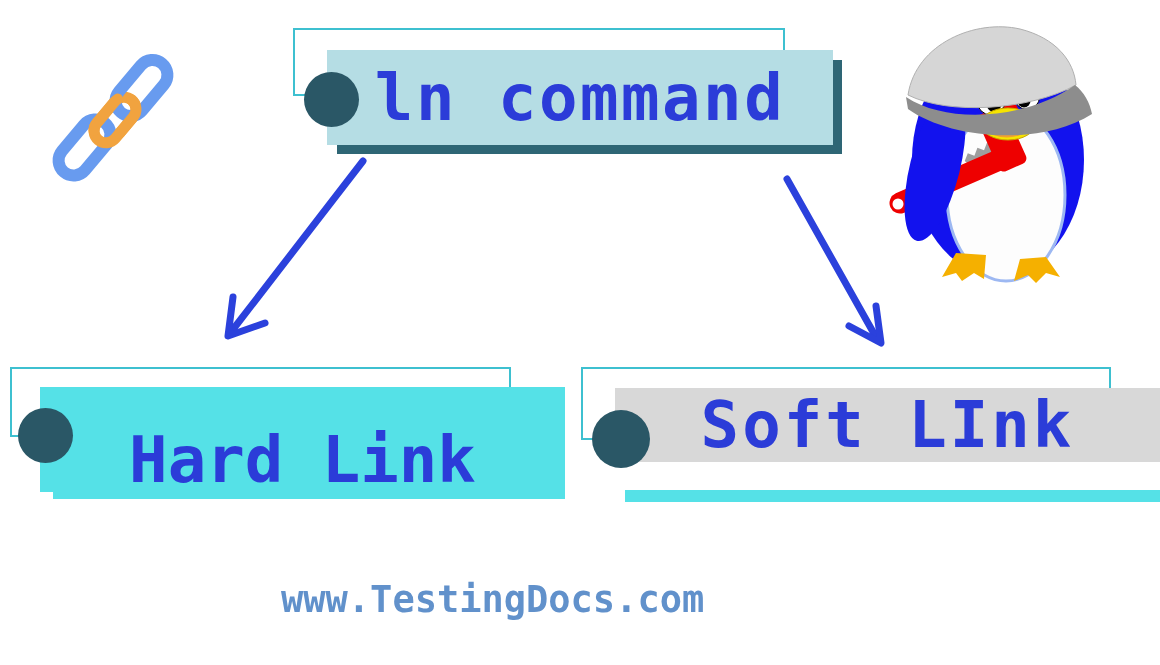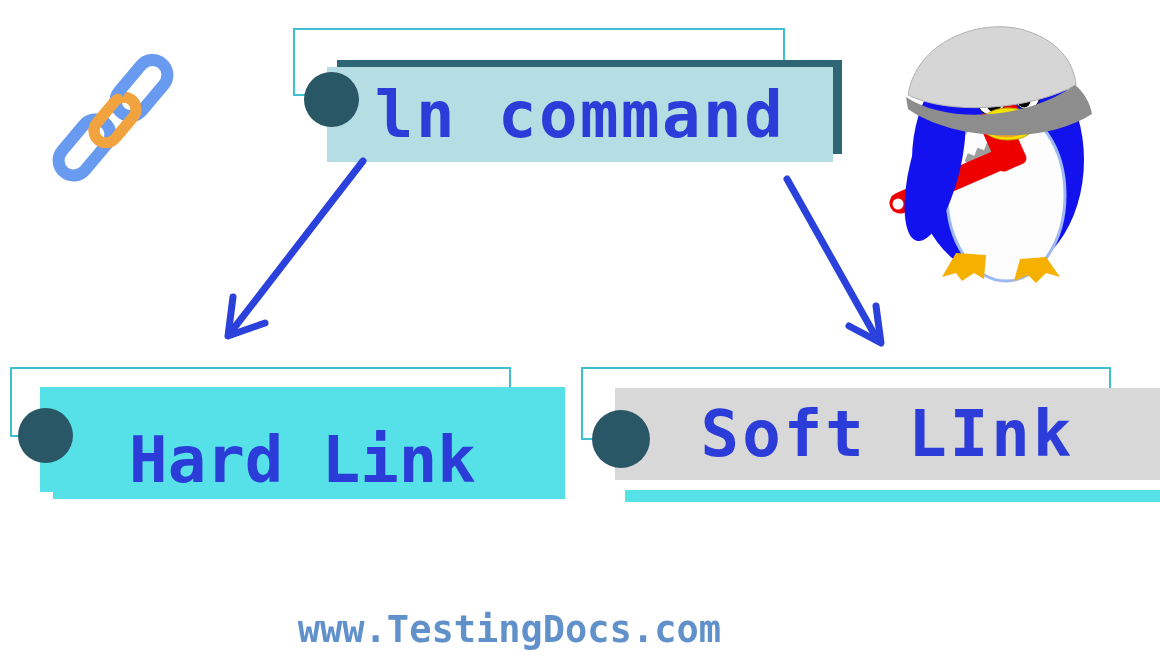--- a/index.html
+++ b/index.html
@@ -23,42 +23,42 @@
   .title-box{background:var(--title-box-bg,#b5dde4);letter-spacing:2.5px;}
   .hard-box{background:var(--hard-link-bg,#55e1e7);align-items:flex-end;}
   .soft-box{background:var(--soft-link-bg,#d8d8d8);letter-spacing:3px;}
   .lip{position:absolute;}
   .bullet{
     position:absolute;border-radius:50%;
     background:var(--bullet,#2a5766);
   }
   .layer{position:absolute;left:0;top:0;}
   .footer{
-    position:absolute;left:281px;top:611px;width:440px;text-align:right;
+    position:absolute;left:281px;top:581px;width:440px;text-align:left;
     font-size:37px;font-weight:bold;color:var(--footer-text,#6191cb);
     letter-spacing:0;line-height:1;white-space:nowrap;
   }
 </style>
 </head>
 <body>
 
 <div class="canvas">
 
   <svg class="layer" style="left:42px;top:45px" width="145" height="148" viewBox="0 0 145 148" aria-hidden="true">
     <g fill="none" stroke-linecap="round">
       <rect x="-15" y="-32" width="30" height="64" rx="15" transform="translate(42.5,102.5) rotate(40)" stroke="#689bef" stroke-width="12"></rect>
       <rect x="-12" y="-26" width="24" height="52" rx="12" transform="translate(73,75) rotate(40)" stroke="#f1a33f" stroke-width="11"></rect>
       <rect x="-15" y="-32" width="30" height="64" rx="15" transform="translate(99.5,43) rotate(40)" stroke="#689bef" stroke-width="12"></rect>
       <rect x="-12" y="-26" width="24" height="52" rx="12" transform="translate(73,75) rotate(40)" stroke="#f1a33f" stroke-width="11" stroke-dasharray="40 36"></rect>
     </g>
   </svg>
 
   <div class="outline" style="left:293px;top:28px;width:492px;height:68px"></div>
   <div class="slab-shadow" style="left:337px;top:60px;width:505px;height:94px"></div>
-  <div class="labelbox title-box" style="left:327px;top:67px;width:506px;height:95px">
+  <div class="labelbox title-box" style="left:327px;top:50px;width:506px;height:95px">
     <span>ln command</span>
   </div>
   <div class="bullet" style="left:304px;top:72px;width:55px;height:55px"></div>
 
   <svg class="layer" style="left:878px;top:15px" width="232" height="272" viewBox="0 0 232 272" aria-hidden="true">
 
     <ellipse cx="120" cy="145" rx="86" ry="116" fill="#1212ee"></ellipse>
 
     <ellipse cx="128" cy="180" rx="59" ry="86" fill="#fdfdfd" stroke="#9db8f2" stroke-width="3"></ellipse>
 
@@ -104,21 +104,21 @@
   </svg>
 
   <div class="outline" style="left:10px;top:367px;width:501px;height:70px"></div>
   <div class="labelbox hard-box" style="left:40px;top:387px;width:525px;height:105px">
     <span>Hard Link</span>
   </div>
   <div class="lip" style="left:53px;top:491px;width:512px;height:8px;background:var(--hard-link-bg,#55e1e7)"></div>
   <div class="bullet" style="left:18px;top:408px;width:55px;height:55px"></div>
 
   <div class="outline" style="left:581px;top:367px;width:530px;height:73px;border-width:2.5px"></div>
-  <div class="labelbox soft-box" style="left:615px;top:388px;width:545px;height:92px">
+  <div class="labelbox soft-box" style="left:615px;top:388px;width:545px;height:74px">
     <span>Soft LInk</span>
   </div>
   <div class="lip" style="left:625px;top:490px;width:535px;height:12px;background:var(--accent-cyan,#55e1e7)"></div>
   <div class="bullet" style="left:592px;top:410px;width:58px;height:58px"></div>
 
   <div class="footer">www.TestingDocs.com</div>
 
 </div>
 
 </body></html>

